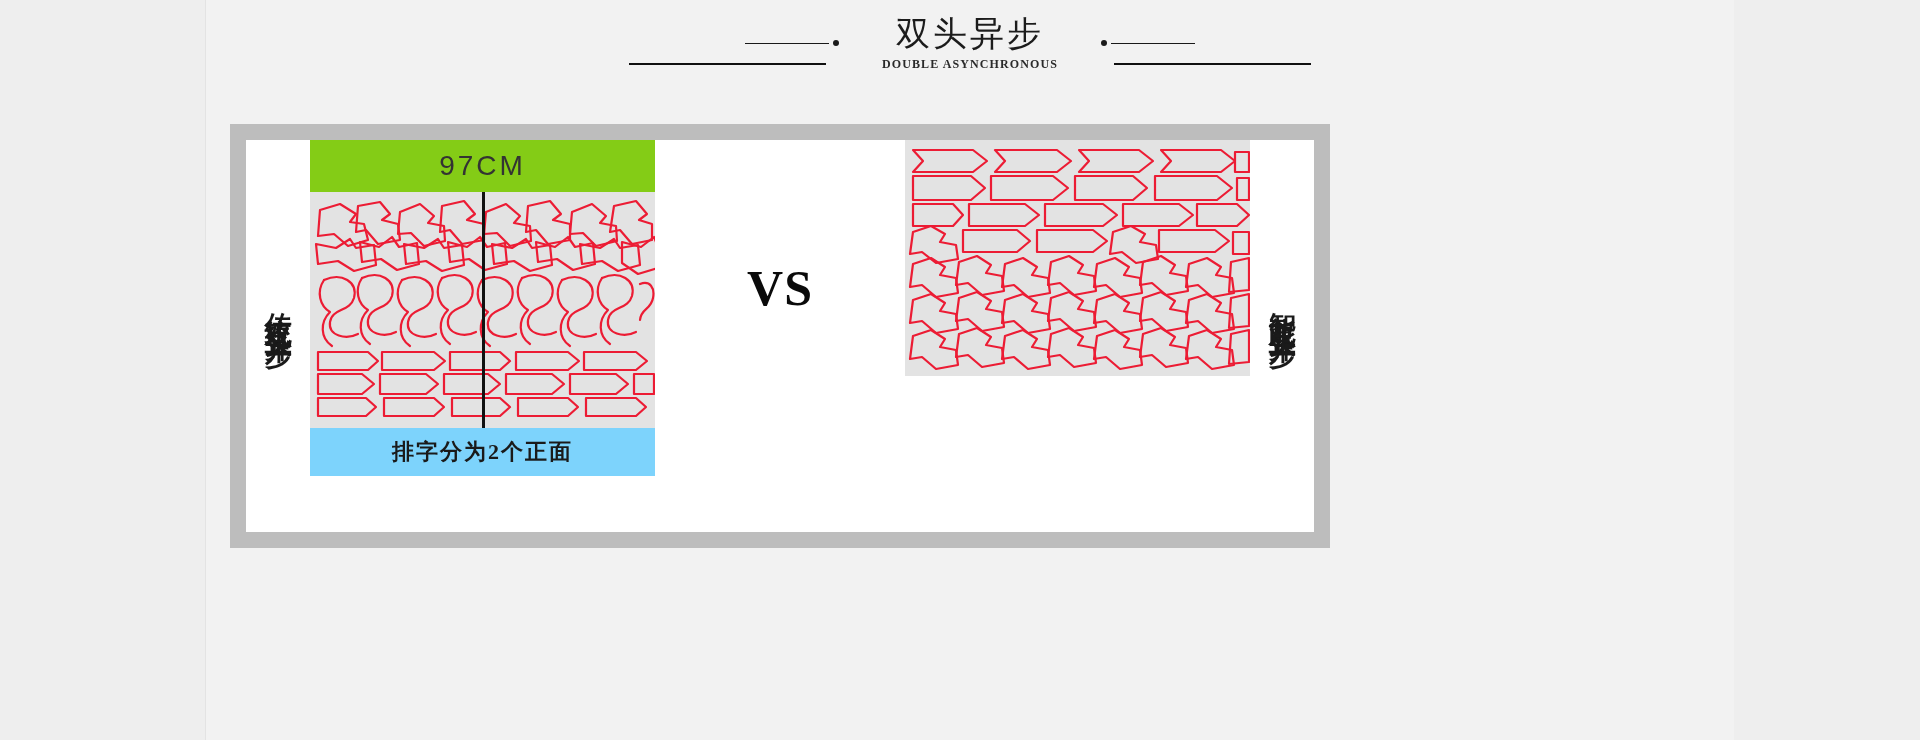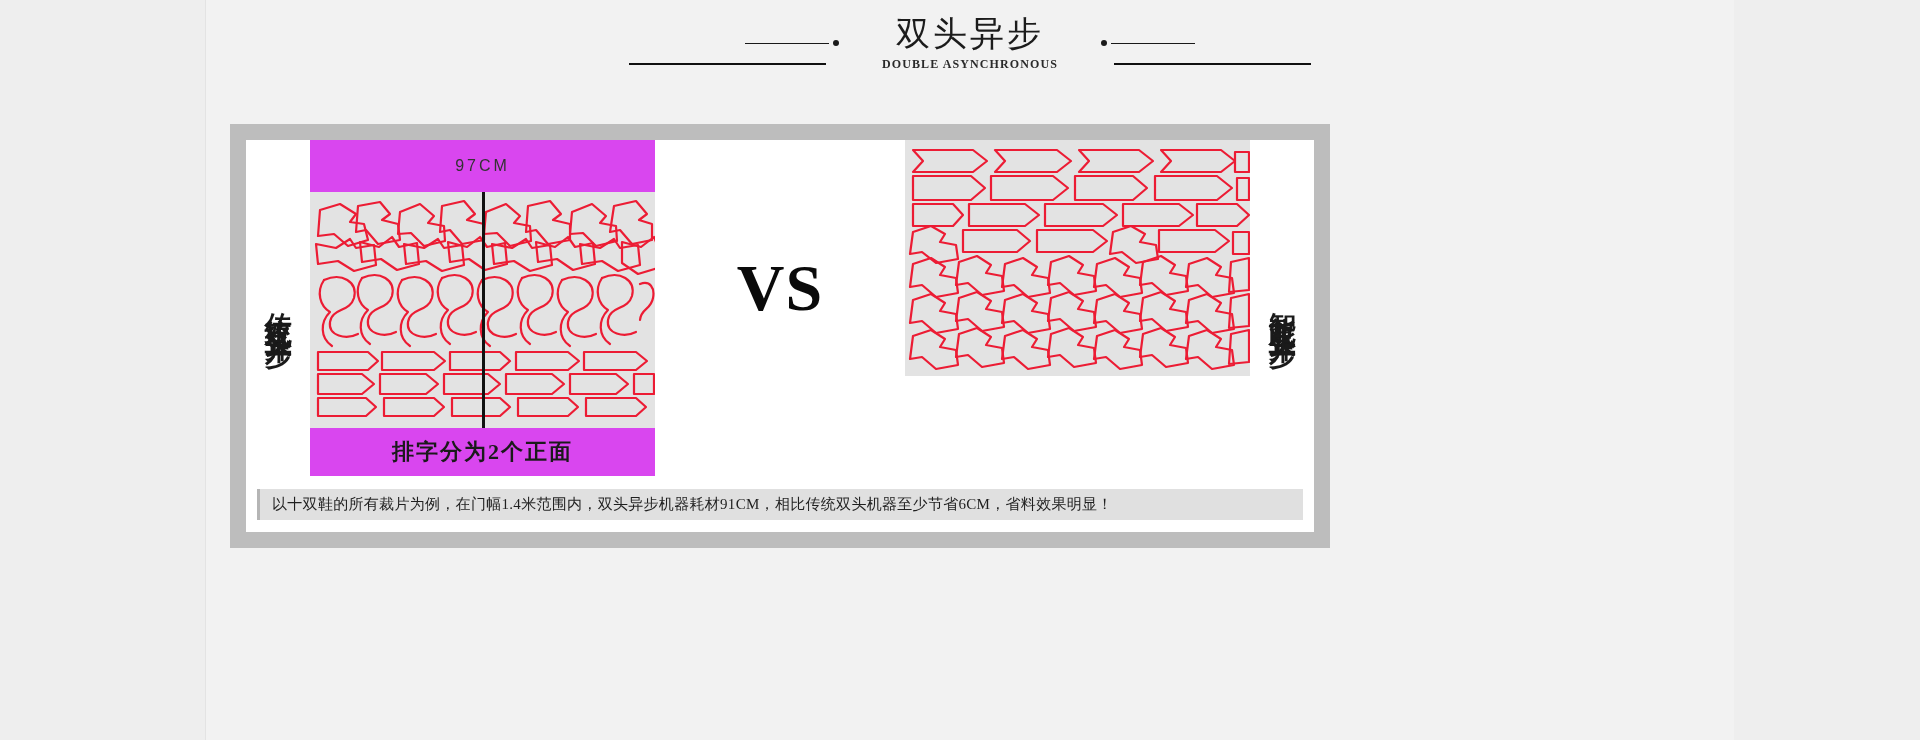--- a/index.html
+++ b/index.html
@@ -181,23 +181,23 @@
   .panel {
     width: 345px;
     min-width: 345px;
     position: relative;
   }
   .panel-measure {
     height: 52px;
     display: flex;
     align-items: center;
     justify-content: center;
-    background: #d946ef;
+    background: #84cc16;
     font-family: "Liberation Sans", sans-serif;
-    font-size: 16px;
+    font-size: 28px;
     letter-spacing: 3px;
     color: #333333;
   }
   .panel-art {
     position: relative;
     height: 236px;
     background: #e3e3e3;
     overflow: hidden;
   }
   .panel-art svg { display: block; width: 100%; height: 100%; }
@@ -213,36 +213,36 @@
   .panel-caption {
     height: 48px;
     display: flex;
     align-items: center;
     justify-content: center;
     font-family: "Liberation Serif", serif;
     font-weight: 700;
     font-size: 22px;
     letter-spacing: 2px;
     color: #1a1a1a;
-    background: #d946ef;
+    background: #7dd3fc;
   }
 
   .vs-gap {
     flex: 1;
     height: 336px;
     display: flex;
     align-items: center;
     justify-content: center;
     padding-bottom: 40px;
     box-sizing: border-box;
   }
   .vs-text {
     font-family: "Liberation Serif", serif;
     font-weight: 700;
-    font-size: 66px;
+    font-size: 50px;
     color: #0a0a0a;
     letter-spacing: 1px;
     line-height: 1;
   }
 
   
   .footnote {
     position: absolute;
     left: 11px;
     right: 11px;
@@ -436,21 +436,18 @@
               </svg>
             </div>
           </div>
 
           <div class="vlabel">
             <span>智能双头异步</span>
           </div>
 
         </div>
 
-        <div class="footnote">
-          <span>以十双鞋的所有裁片为例，在门幅1.4米范围内，双头异步机器耗材91CM，相比传统双头机器至少节省6CM，省料效果明显！</span>
-        </div>
 
       </div>
     </div>
 
   </div>
 </div>
 
 </body></html>

